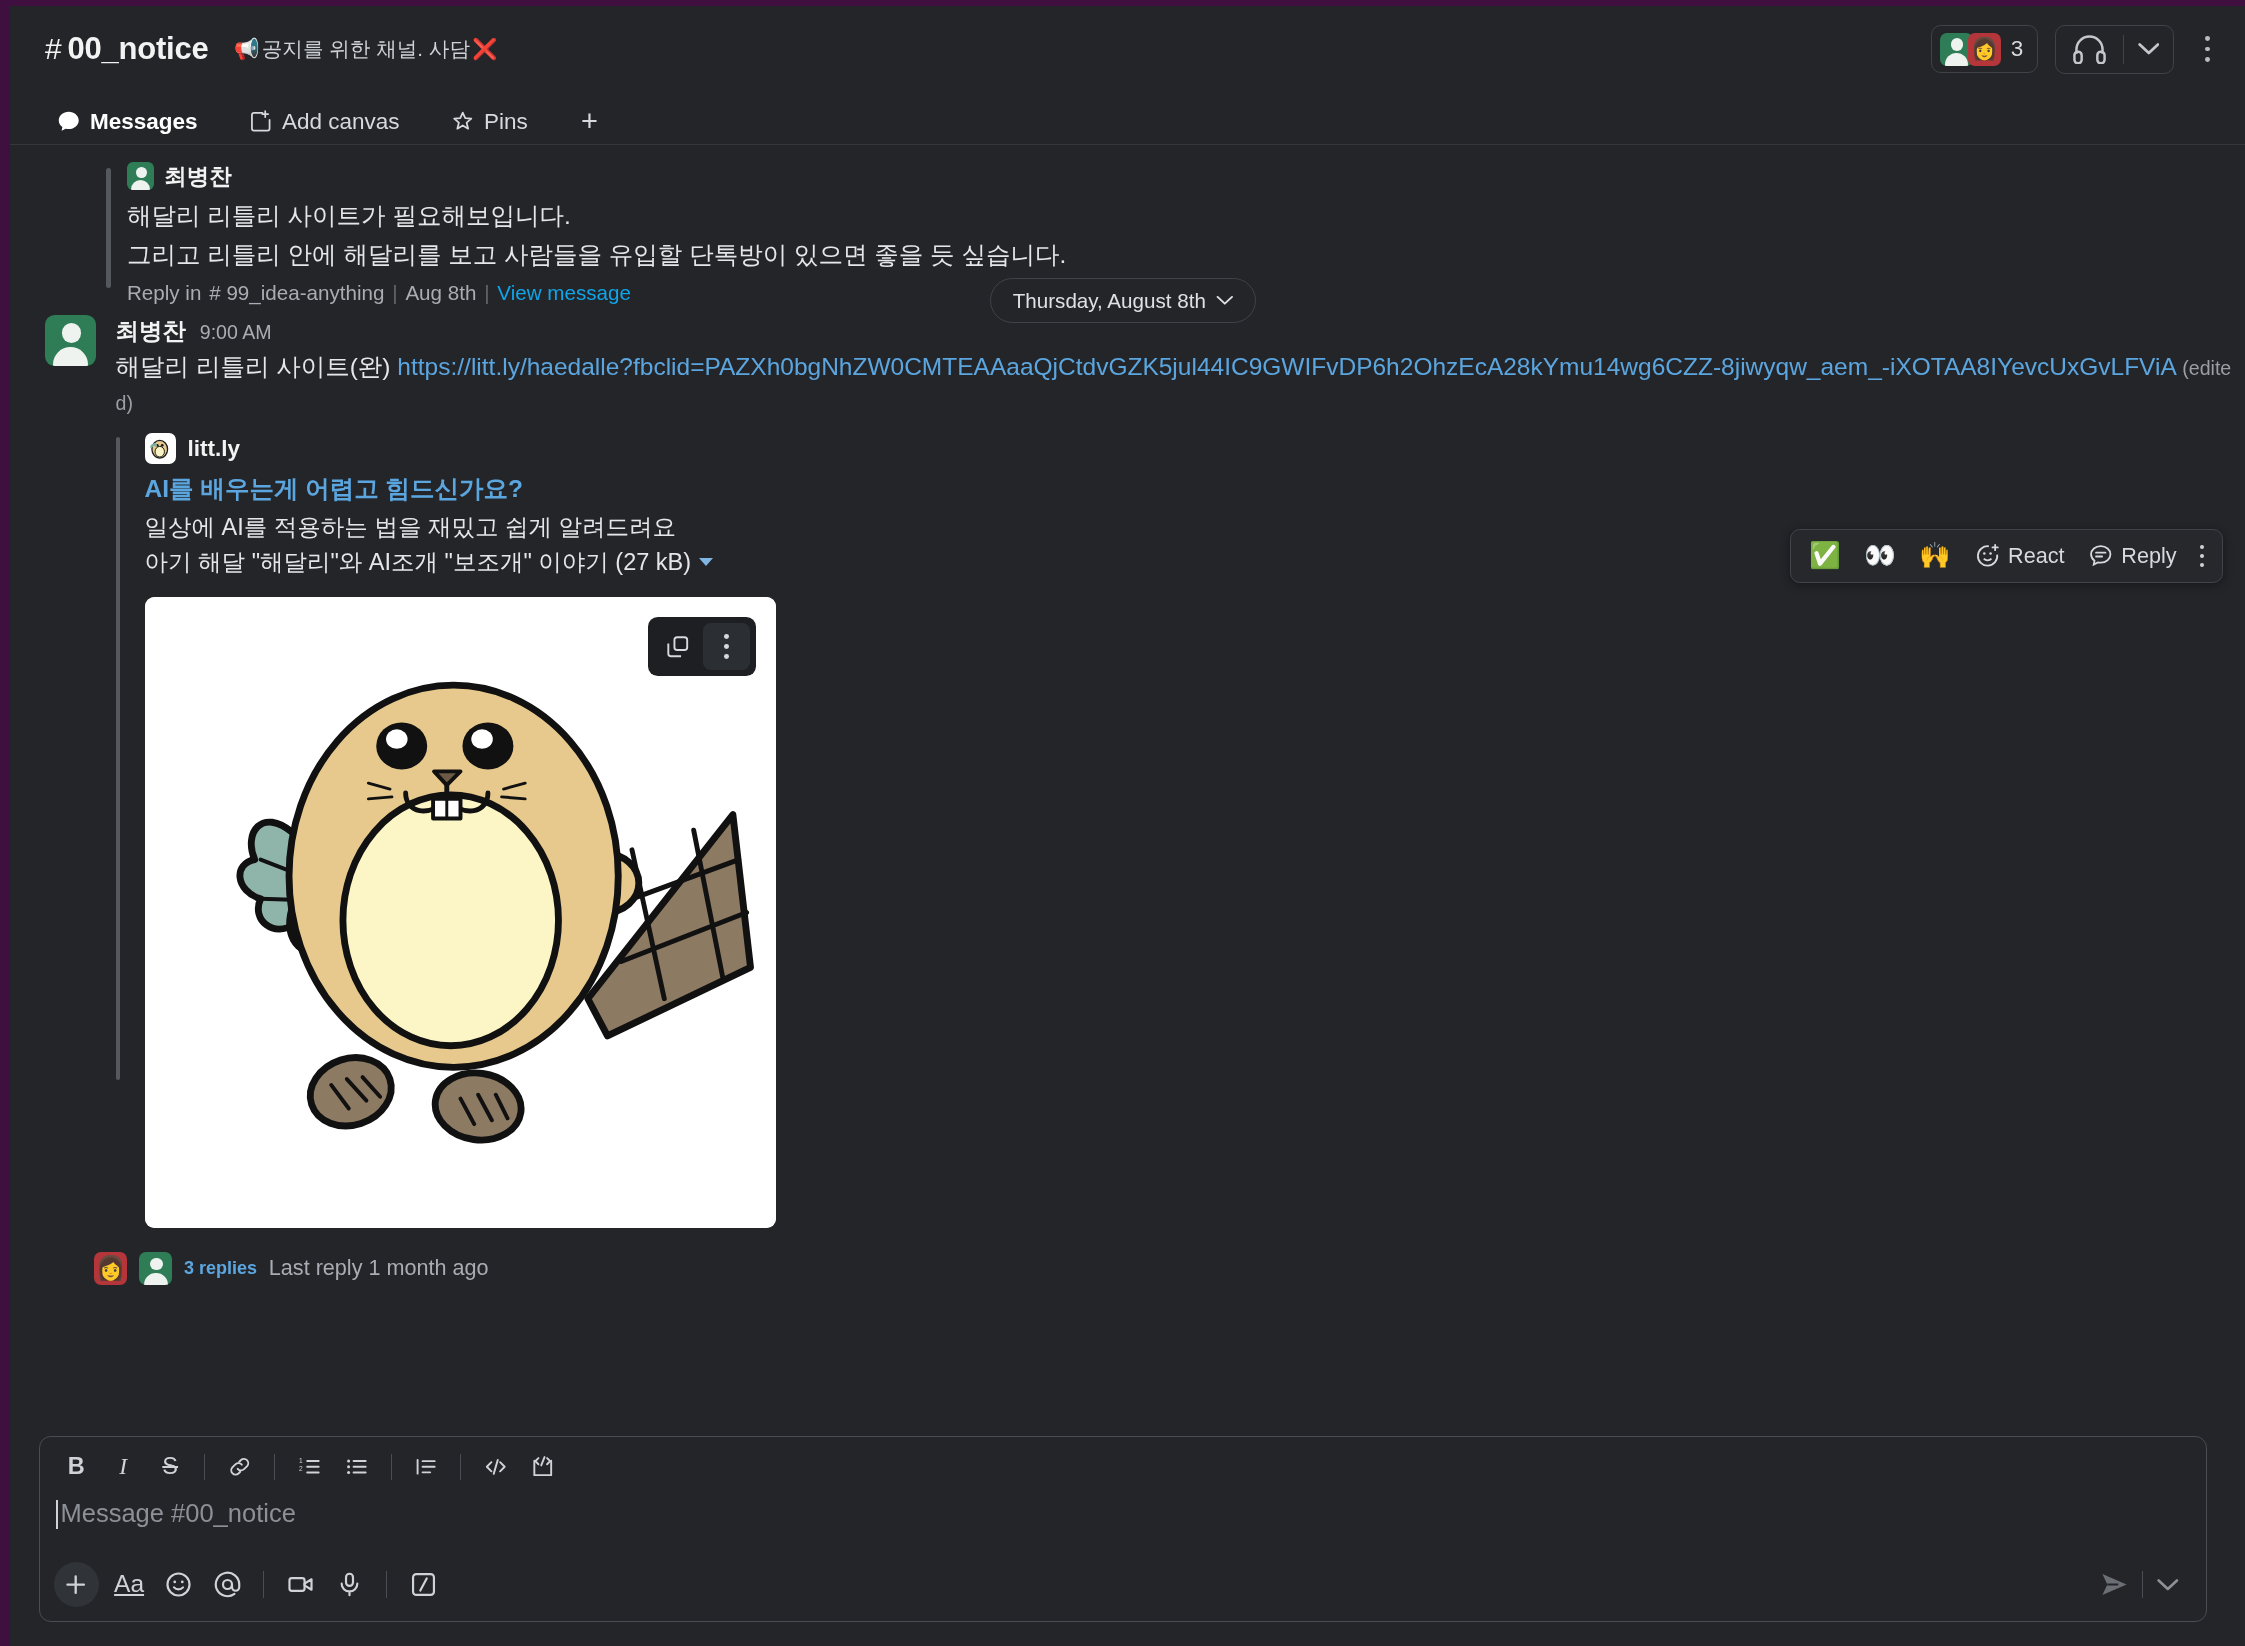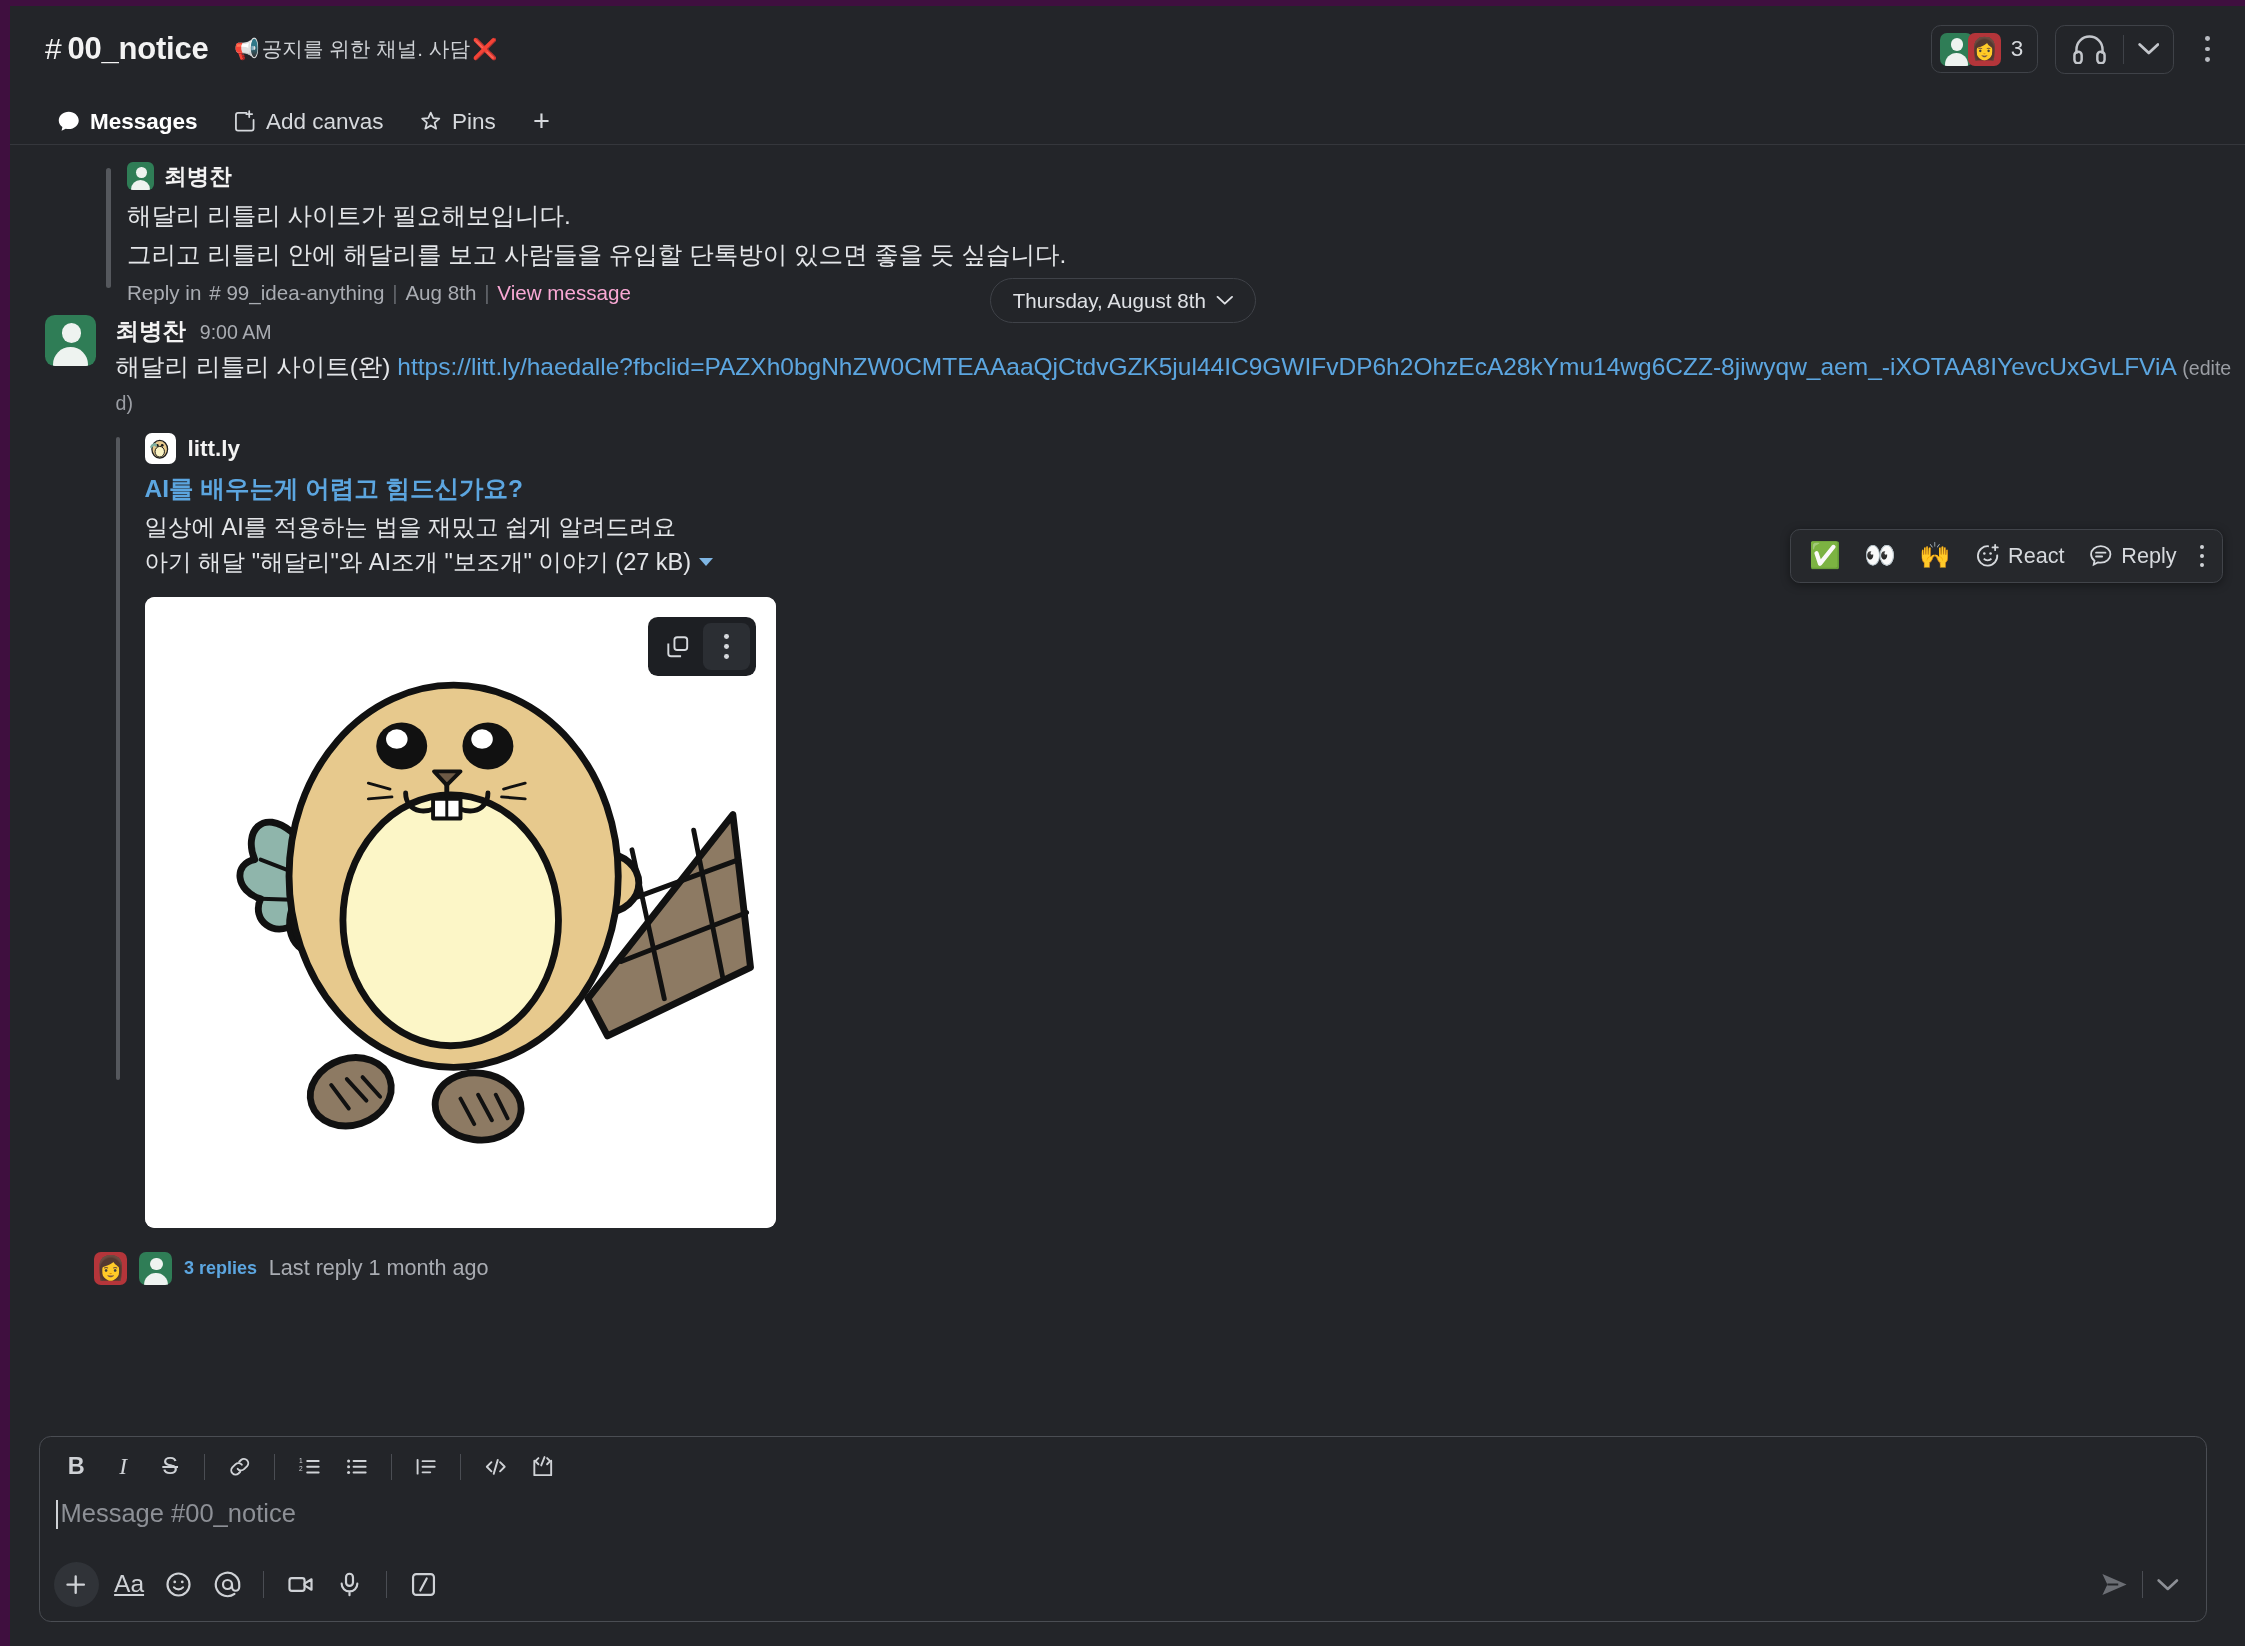--- a/index.html
+++ b/index.html
@@ -125,21 +125,21 @@
   }
   .kebab i { width: 4.9px; height: 4.9px; border-radius: 50%; background: #b9bcc2; display:block; }
 
   
   .tab-bar {
     position: relative;
     height: 47px;
     flex: 0 0 47px;
     display: flex;
     align-items: center;
-    gap: 0;
+    gap: 16px;
     padding-left: 39px;
     background: #232529;
   }
   .tab {
     display: flex;
     align-items: center;
     gap: 9.8px;
     color: #d6d9dd;
     font-size: 22.5px;
     padding: 0 17.6px;
@@ -210,21 +210,21 @@
     line-height: 1.42;
     margin-bottom: 3.9px;
   }
   .shared-meta {
     color: #a9acb2;
     font-size: 20.6px;
     margin-top: 7.8px;
     display: flex; align-items: center; gap: 7.8px;
   }
   .shared-meta .sep { color: #63666c; }
-  .shared-meta a { color: #f9a8d4; text-decoration: none; cursor: pointer; }
+  .shared-meta a { color: #0ea5e9; text-decoration: none; cursor: pointer; }
 
   
   .date-divider {
     position: relative;
     height: 59px;
     display: flex;
     align-items: center;
     justify-content: center;
   }
   .date-divider .rule {

